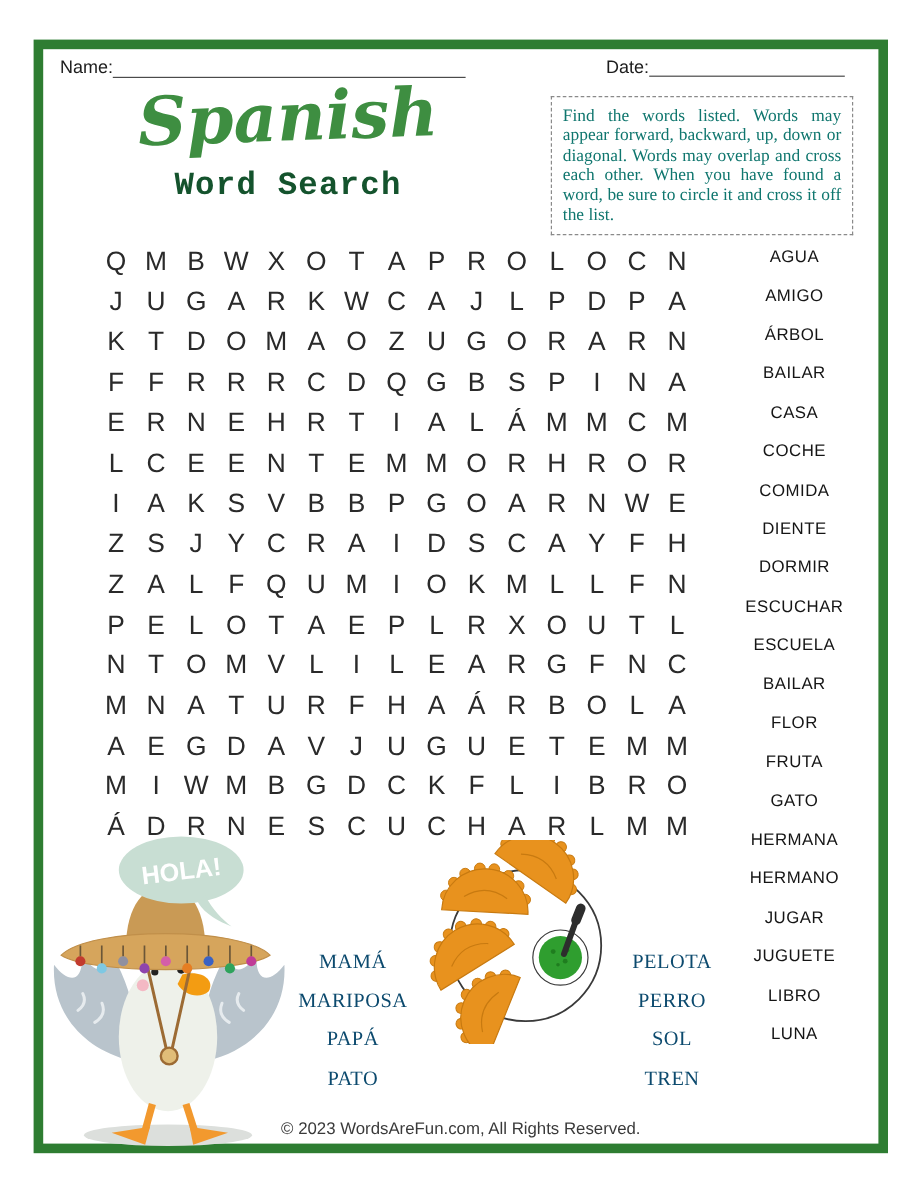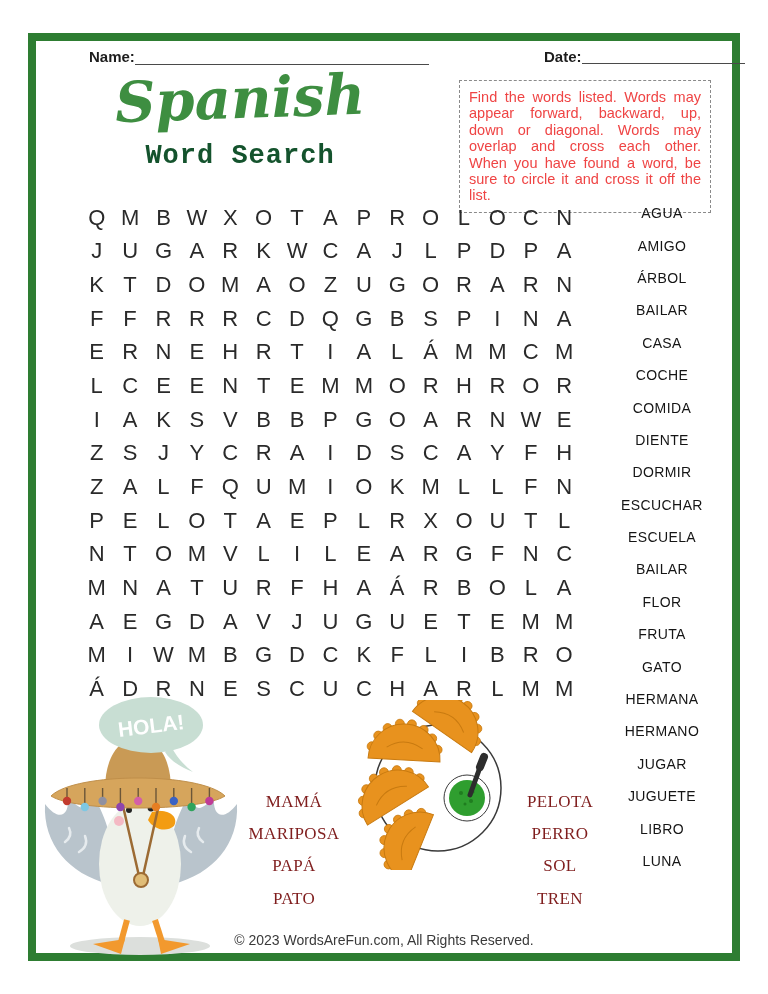--- a/index.html
+++ b/index.html
@@ -3,50 +3,50 @@
 <meta charset="utf-8">
 <style>
   html,body{margin:0;padding:0;background:#fff;}
   .page{position:relative;width:768px;height:994px;background:#fff;overflow:hidden;
         font-family:"Liberation Sans",sans-serif;color:#222;}
   .frame{position:absolute;left:28px;top:33px;width:712px;height:928px;
          box-sizing:border-box;border:8px solid var(--frame,#2e7d32);}
   
   .name-block{position:absolute;left:50px;top:48px;display:flex;align-items:flex-end;}
   .date-block{position:absolute;left:505px;top:48px;display:flex;}
-  .field-label{font-size:15px;font-weight:700;color:#1d1d1d;margin-left:39px;}
+  .field-label{font-size:15px;font-weight:400;color:#1d1d1d;}
   .write-line{border-bottom:1.5px solid #4a4a4a;height:15px;}
   .name-line{width:294px;}
   .date-line{width:163px;}
   
   .title-wrap{position:absolute;left:70px;top:62px;width:340px;text-align:center;}
   .title-script{font-family:"DejaVu Serif",serif;font-style:italic;font-weight:bold;
                 font-size:56px;line-height:1.3;color:var(--title,#3e8e41);
                 transform:rotate(-2deg);}
   .title-sub{font-family:"Liberation Mono",monospace;font-weight:bold;font-size:27px;
              letter-spacing:1px;color:#14532d;margin-top:6px;}
   
   .instructions{position:absolute;left:459px;top:80px;width:252px;box-sizing:border-box;
                 border:1.5px dashed #8a8a8a;padding:8px 9px;background:#fff;
-                font-family:Liberation Sans, sans-serif;font-size:14.5px;line-height:1.13;
-                text-align:justify;color:#ef4444;}
+                font-family:Liberation Serif, serif;font-size:14.5px;line-height:1.13;
+                text-align:justify;color:#0f766e;}
   
   .grid{position:absolute;left:80px;top:201px;display:grid;
         grid-template-columns:repeat(15,33.4px);grid-auto-rows:33.65px;}
   .cell{display:flex;align-items:center;justify-content:center;
         font-family:"Liberation Sans",sans-serif;font-size:22px;color:#2a2a2a;}
   
   .word-list-right{position:absolute;left:604px;top:197px;width:116px;}
   .wl-item{height:32.4px;display:flex;align-items:center;justify-content:center;
            font-family:Liberation Sans, sans-serif;font-size:14px;letter-spacing:.4px;color:#151515;}
   
   .word-list-bl{position:absolute;left:233px;top:786px;width:122px;}
   .word-list-br{position:absolute;left:499px;top:786px;width:122px;}
   .wb-item{height:32.2px;display:flex;align-items:center;justify-content:center;
-           font-family:"Liberation Serif",serif;font-size:17px;letter-spacing:.4px;color:#7f1d1d;}
+           font-family:"Liberation Serif",serif;font-size:17px;letter-spacing:.4px;color:#0c4a6e;}
   
   .duck-svg{position:absolute;left:35px;top:692px;}
   .plate-svg{position:absolute;left:352px;top:700px;}
   
   .copyright{position:absolute;left:0;right:0;top:932px;text-align:center;
              font-size:14px;color:#3a3a3a;}
 </style>
 </head>
 <body>
 

